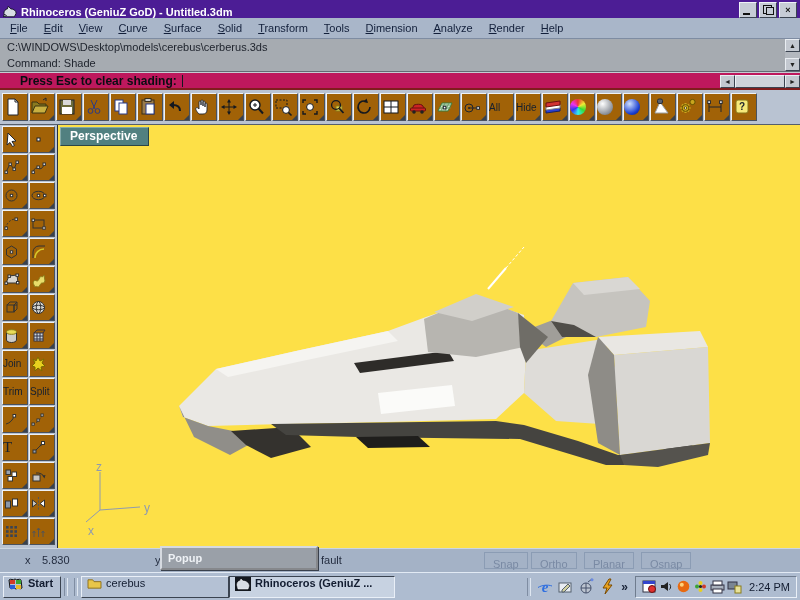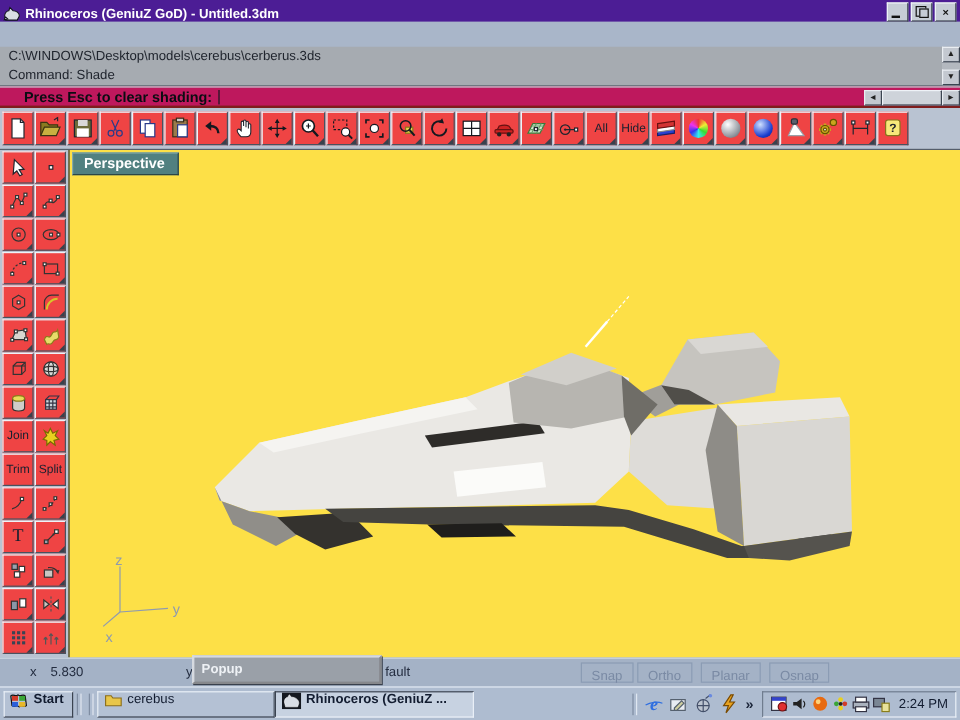--- a/index.html
+++ b/index.html
@@ -25,21 +25,21 @@
   .cmdline{height:16px;line-height:16px;padding-left:7px;white-space:pre;}
   .vsb{position:absolute;right:0;top:0;width:15px;height:32px;background:#b3b8bf;display:flex;flex-direction:column;justify-content:space-between;}
   .sbtn-sq{width:15px;height:13px;background:#c3c8d0;border:1px solid;border-color:#e9edf2 #3a4350 #3a4350 #e9edf2;box-sizing:border-box;font-size:7px;color:#222;display:flex;align-items:center;justify-content:center;line-height:1;}
   .promptbar{position:absolute;left:0;top:72px;width:800px;height:18px;background:#be185d;border-top:1px solid #c7ccd2;border-bottom:2px solid #7f1d1d;box-sizing:border-box;display:flex;align-items:center;font-size:12px;font-weight:bold;color:#0a0d12;padding-left:20px;}
   .caret{width:1px;height:12px;background:#14181f;margin-left:5px;}
   .hsb{position:absolute;right:0;top:1px;height:15px;display:flex;align-items:center;}
   .hsb .thumb{width:50px;height:13px;background:#ced3da;border:1px solid;border-color:#eef2f7 #3a4350 #3a4350 #eef2f7;box-sizing:border-box;}
 
   
   .toolbar{position:absolute;left:0;top:90px;width:800px;height:35px;background:#b9c3d2;border-bottom:1px solid #555e6b;box-sizing:border-box;display:flex;align-items:center;padding-left:2px;}
-  .tbtn,.sbtn{position:relative;width:26px;height:28px;margin-right:1px;background:#ef4444;border:1px solid;border-color:#eef2f7 #49525f #49525f #eef2f7;box-sizing:border-box;display:flex;align-items:center;justify-content:center;flex:0 0 auto;}
+  .tbtn,.sbtn{position:relative;width:26px;height:28px;margin-right:1px;background:#a16207;border:1px solid;border-color:#eef2f7 #49525f #49525f #eef2f7;box-sizing:border-box;display:flex;align-items:center;flex:0 0 auto;}
   .tbtn.flyout::after,.sbtn.flyout::after{content:"";position:absolute;right:0;bottom:0;width:0;height:0;border-left:5px solid transparent;border-bottom:5px solid #39414d;}
   .tlbl{font-size:10px;color:#16202f;}
   .cwheel{width:16px;height:16px;border-radius:50%;background:conic-gradient(#e33,#ee3,#3d3,#3ee,#33e,#e3e,#e33);}
   .sph{width:16px;height:16px;border-radius:50%;}
   .sph.g{background:radial-gradient(circle at 35% 30%,#fff,#8a8f98 70%,#555);}
   .sph.b{background:radial-gradient(circle at 35% 30%,#cfe0ff,#1a3fd0 65%,#0a1a70);}
 
   
   .main{position:absolute;left:0;top:125px;width:800px;height:423px;display:flex;}
   .sidebar{width:57px;height:423px;background:#b9c3d2;box-sizing:border-box;padding:1px 0 0 2px;display:grid;grid-template-columns:26px 26px;grid-auto-rows:28px;column-gap:1px;align-content:start;flex:0 0 auto;}
@@ -86,20 +86,34 @@
       <div class="winbtn">
           <span class="rest"></span>
           <span class="rest2"></span>
         </div>
       <div class="winbtn">
           <span>×</span>
         </div>
     </div>
   </div>
 
+  <div class="menubar">
+    <span class="menu-item">File</span>
+    <span class="menu-item">Edit</span>
+    <span class="menu-item">View</span>
+    <span class="menu-item">Curve</span>
+    <span class="menu-item">Surface</span>
+    <span class="menu-item">Solid</span>
+    <span class="menu-item">Transform</span>
+    <span class="menu-item">Tools</span>
+    <span class="menu-item">Dimension</span>
+    <span class="menu-item">Analyze</span>
+    <span class="menu-item">Render</span>
+    <span class="menu-item">Help</span>
+  </div>
 
   <div class="cmdarea">
     <div class="cmdline">C:\WINDOWS\Desktop\models\cerebus\cerberus.3ds</div>
     <div class="cmdline">Command: Shade</div>
     <div class="vsb">
       <div class="sbtn-sq">▲</div>
       <div class="sbtn-sq">▼</div>
     </div>
   </div>
 

